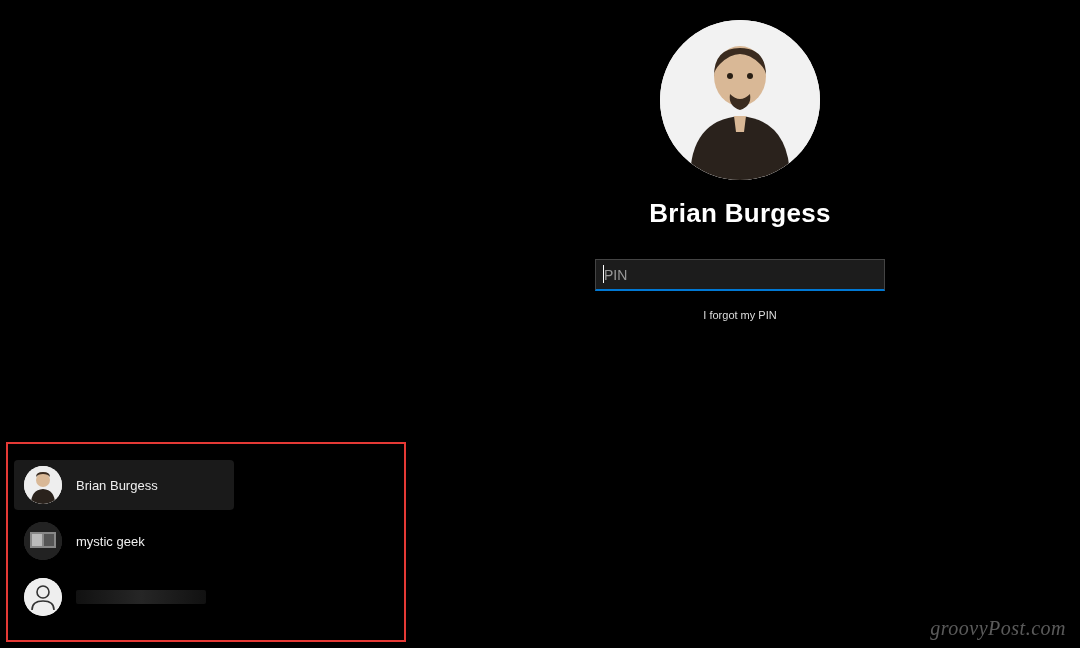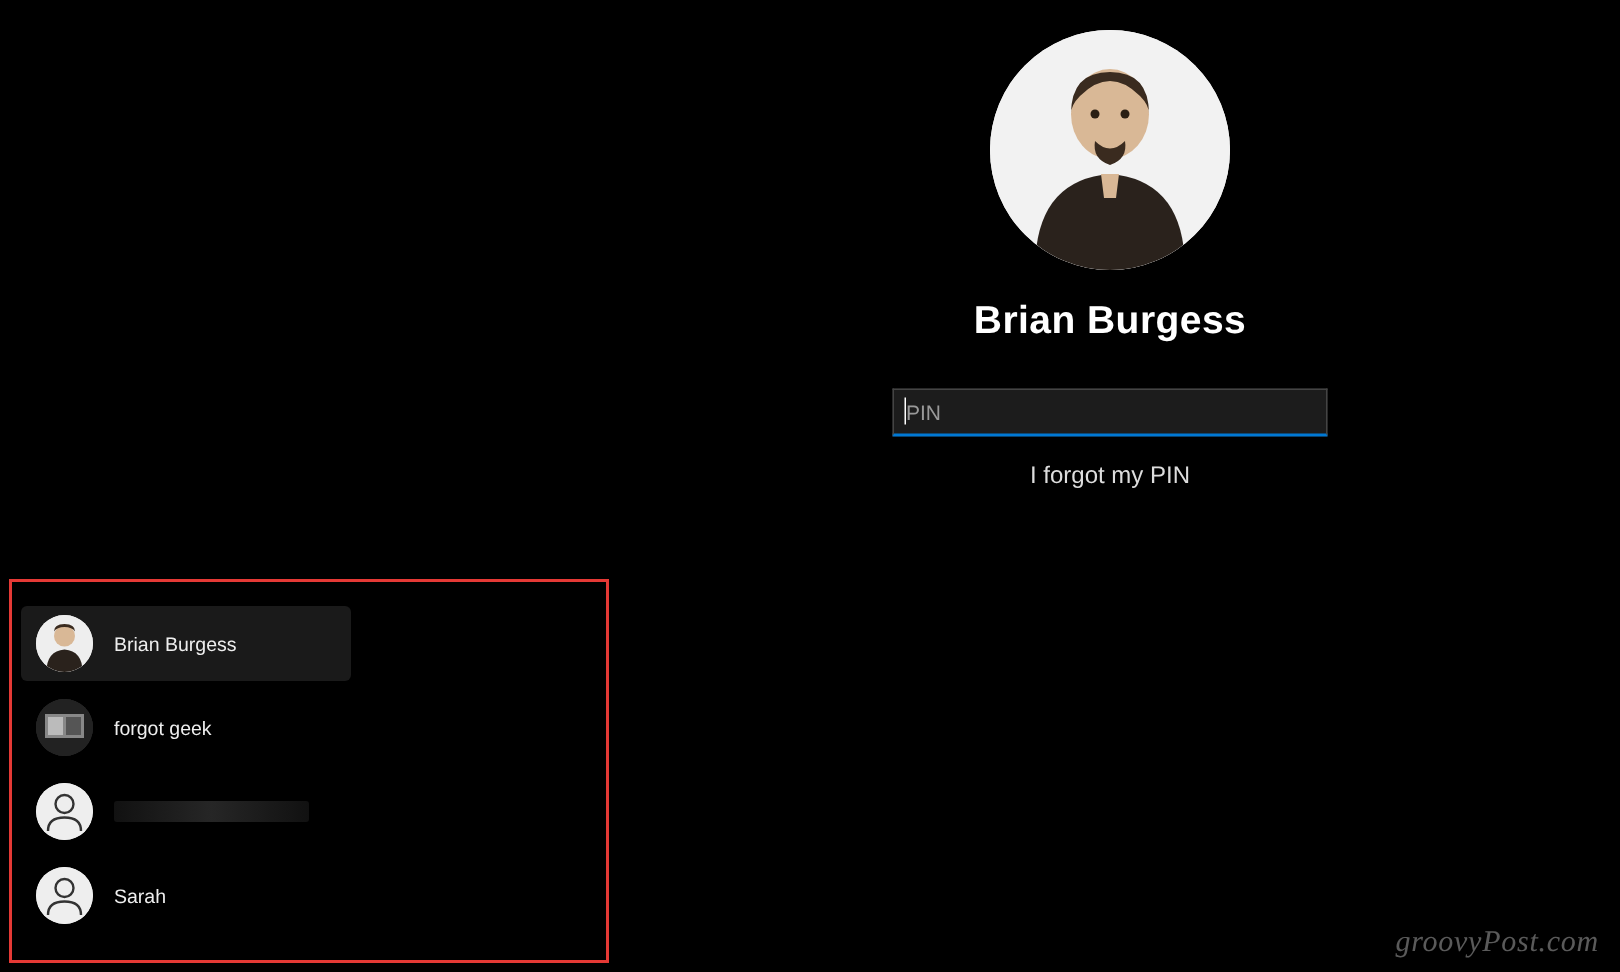--- a/index.html
+++ b/index.html
@@ -72,21 +72,21 @@
       width: 1px;
       height: 18px;
       background: #fff;
       animation: blink 1s step-start infinite;
     }
     @keyframes blink {
       50% { opacity: 0; }
     }
     .forgot-link {
       margin-top: 18px;
-      font-size: 16px;
+      font-size: 11px;
       color: #ddd;
       cursor: pointer;
     }
     .user-list-box {
       position: absolute;
       left: 6px;
       bottom: 6px;
       width: 400px;
       border: 2px solid #e53935;
       padding: 10px 6px 12px 6px;
@@ -183,39 +183,29 @@
 
   <div class="user-item">
     <div class="user-avatar-small dark">
       <svg viewBox="0 0 38 38">
         <rect width="38" height="38" fill="#222"></rect>
         <rect x="6" y="10" width="26" height="16" fill="#888"></rect>
         <rect x="8" y="12" width="10" height="12" fill="#bbb"></rect>
         <rect x="20" y="12" width="10" height="12" fill="#555"></rect>
       </svg>
     </div>
-    <span class="user-label">forgot geek</span>
+    <span class="user-label">mystic geek</span>
   </div>
 
   <div class="user-item">
     <div class="user-avatar-small">
       <svg viewBox="0 0 38 38">
         <circle cx="19" cy="19" r="19" fill="#eee"></circle>
         <circle cx="19" cy="14" r="6" fill="none" stroke="#333" stroke-width="1.6"></circle>
         <path d="M8 32 Q8 23 19 23 Q30 23 30 32" fill="none" stroke="#333" stroke-width="1.6"></path>
       </svg>
     </div>
     <div class="redacted"></div>
   </div>
 
-  <div class="user-item">
-    <div class="user-avatar-small">
-      <svg viewBox="0 0 38 38">
-        <circle cx="19" cy="19" r="19" fill="#eee"></circle>
-        <circle cx="19" cy="14" r="6" fill="none" stroke="#333" stroke-width="1.6"></circle>
-        <path d="M8 32 Q8 23 19 23 Q30 23 30 32" fill="none" stroke="#333" stroke-width="1.6"></path>
-      </svg>
-    </div>
-    <span class="user-label">Sarah</span>
-  </div>
 </div>
 
 <div class="watermark">groovyPost.com</div>
 
 </body></html>

